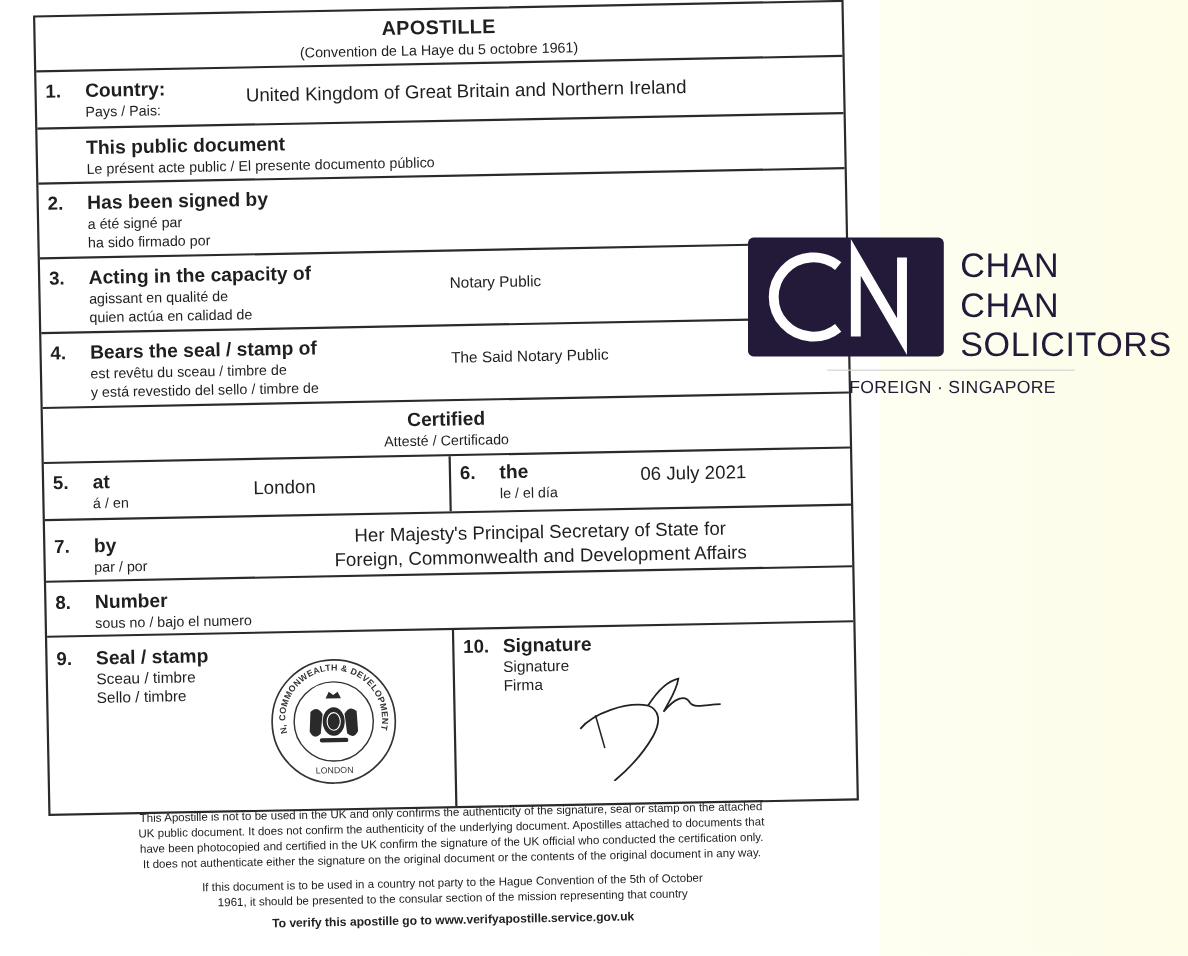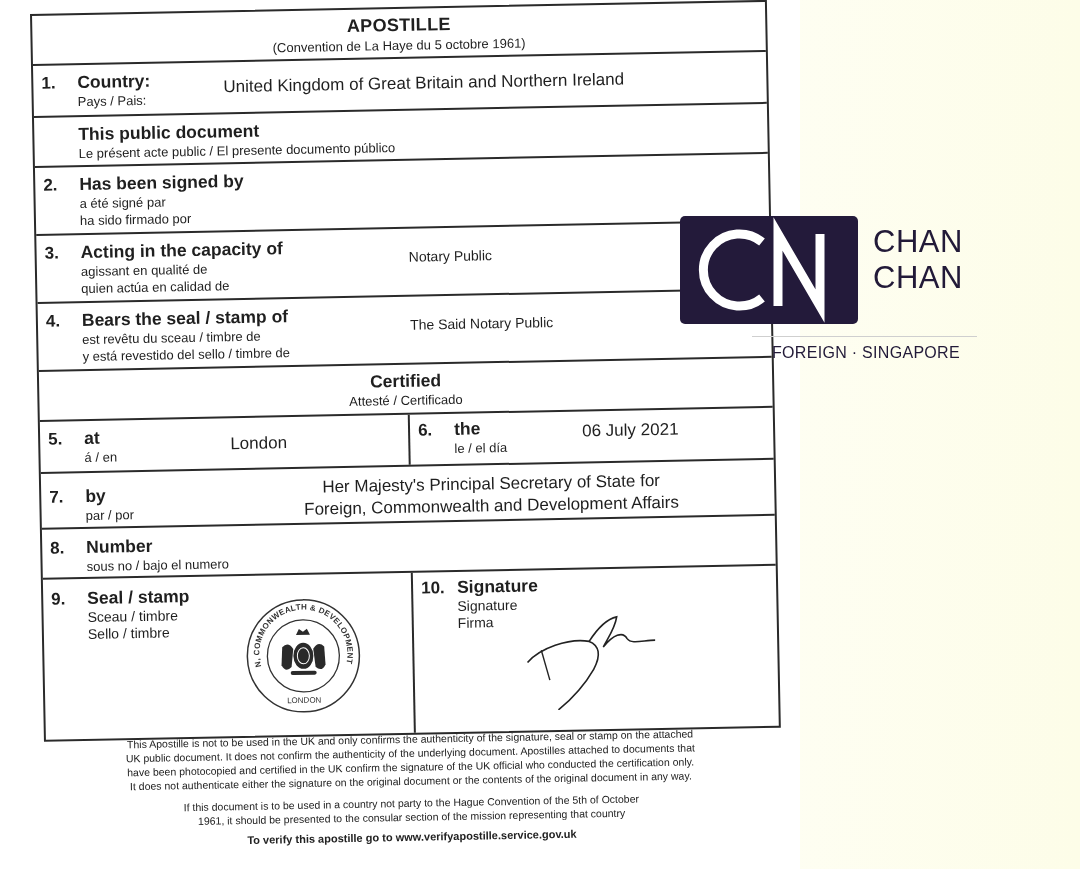--- a/index.html
+++ b/index.html
@@ -334,16 +334,17 @@
 <div class="logo">
   <div class="logo-box">
     <svg width="178" height="108" viewBox="0 0 178 108">
       <path d="M82,26 A36,36 0 1,0 82,82" fill="none" stroke="#ffffff" stroke-width="9"></path>
       <path d="M98,90 L98,18 L140,90 L140,18" fill="none" stroke="#ffffff" stroke-width="9" stroke-linejoin="miter"></path>
     </svg>
   </div>
   <div class="logo-text">
     <div>CHAN</div>
     <div>CHAN</div>
+    <div>SOLICITORS</div>
   </div>
   <div class="logo-rule"></div>
   <div class="logo-cities">FOREIGN · SINGAPORE</div>
 </div>
 
 </body></html>

